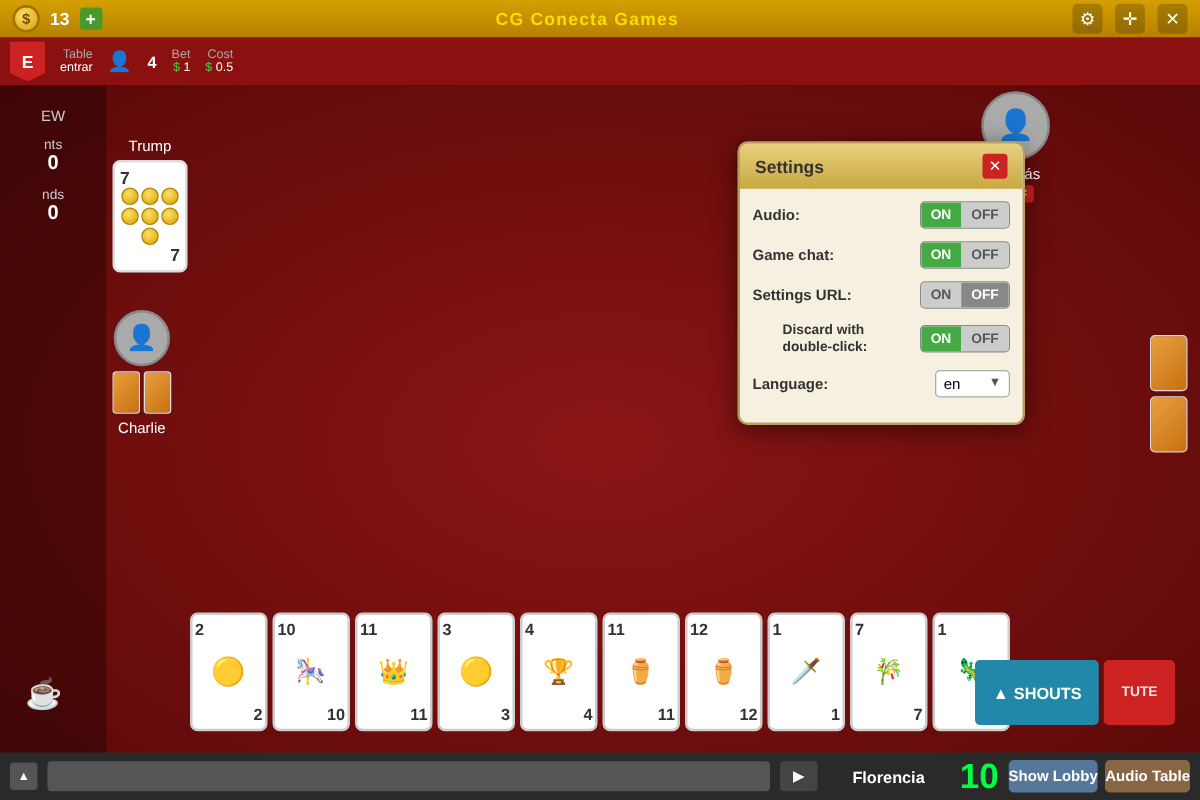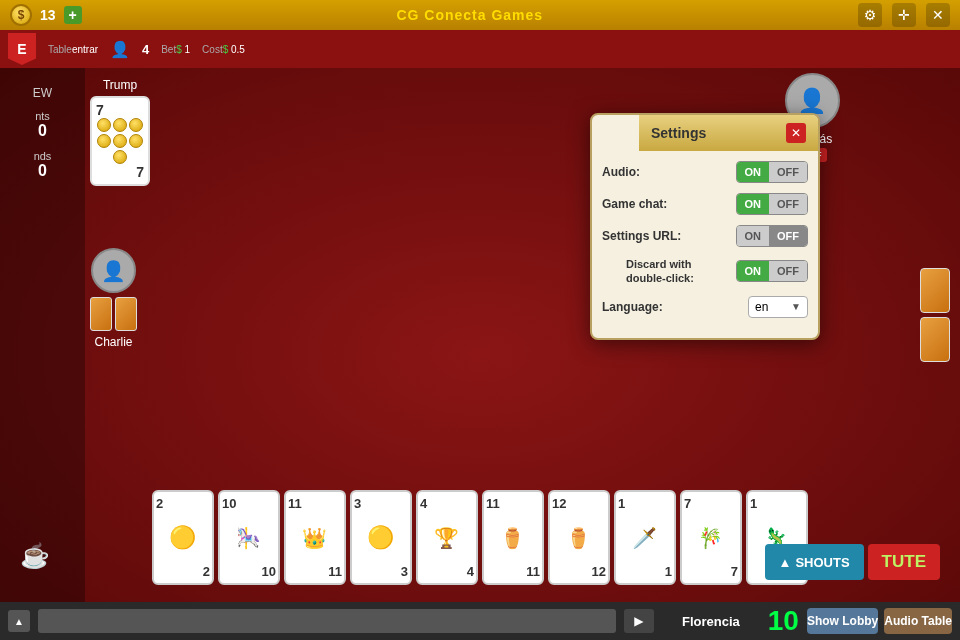--- a/index.html
+++ b/index.html
@@ -92,21 +92,21 @@
       width: 28px; height: 32px;
       background: #cc2222;
       color: #fff;
       font-weight: bold;
       font-size: 14px;
       display: flex; align-items: center; justify-content: center;
       clip-path: polygon(0 0, 100% 0, 100% 80%, 50% 100%, 0 80%);
     }
     .info-block {
       display: flex;
-      flex-direction: row;
+      flex-direction: column;
       align-items: flex-end;
       color: #ddd;
       font-size: 10px;
     }
     .info-block .label { color: #aaa; }
     .info-block .value { color: #fff; font-weight: normal; font-size: 10px; }
     .person-icon {
       color: #ffcc44;
       font-size: 16px;
     }
@@ -152,20 +152,21 @@
       top: 10px;
       left: 90px;
       display: flex;
       flex-direction: column;
       align-items: center;
     }
     #trump-label {
       color: #fff;
       font-size: 12px;
       margin-bottom: 4px;
+      margin-top: 32px;
     }
     .trump-card {
       width: 60px; height: 90px;
       background: #fff;
       border-radius: 6px;
       border: 2px solid #ddd;
       display: flex;
       flex-direction: column;
       align-items: center;
       justify-content: space-between;
@@ -386,24 +387,24 @@
       font-size: 13px;
       padding: 8px 14px;
       border-radius: 4px;
       cursor: pointer;
       display: flex;
       align-items: center;
       gap: 4px;
     }
     .action-btn-tute {
       background: #cc2222;
-      color: #bef264;
-      font-weight: bold;
-      font-size: 17px;
-      padding: 8px 14px;
+      color: #e5e5e5;
+      font-weight: bold;
+      font-size: 11px;
+      padding: 20px 14px;
       border-radius: 4px;
       cursor: pointer;
     }
 
     
     #coffee-cup {
       position: absolute;
       bottom: 70px;
       left: 20px;
       color: #ddd;
@@ -422,21 +423,20 @@
       box-shadow: 0 4px 20px rgba(0,0,0,0.5);
       z-index: 100;
       overflow: hidden;
     }
     #settings-header {
       background: linear-gradient(to bottom, #e8d080, #c8a840);
       padding: 8px 12px;
       display: flex;
       align-items: center;
       justify-content: space-between;
-      margin-left: 47px;
     }
     #settings-title {
       font-size: 14px;
       font-weight: bold;
       color: #333;
     }
     #settings-close {
       width: 20px; height: 20px;
       background: #cc2222;
       border-radius: 3px;

